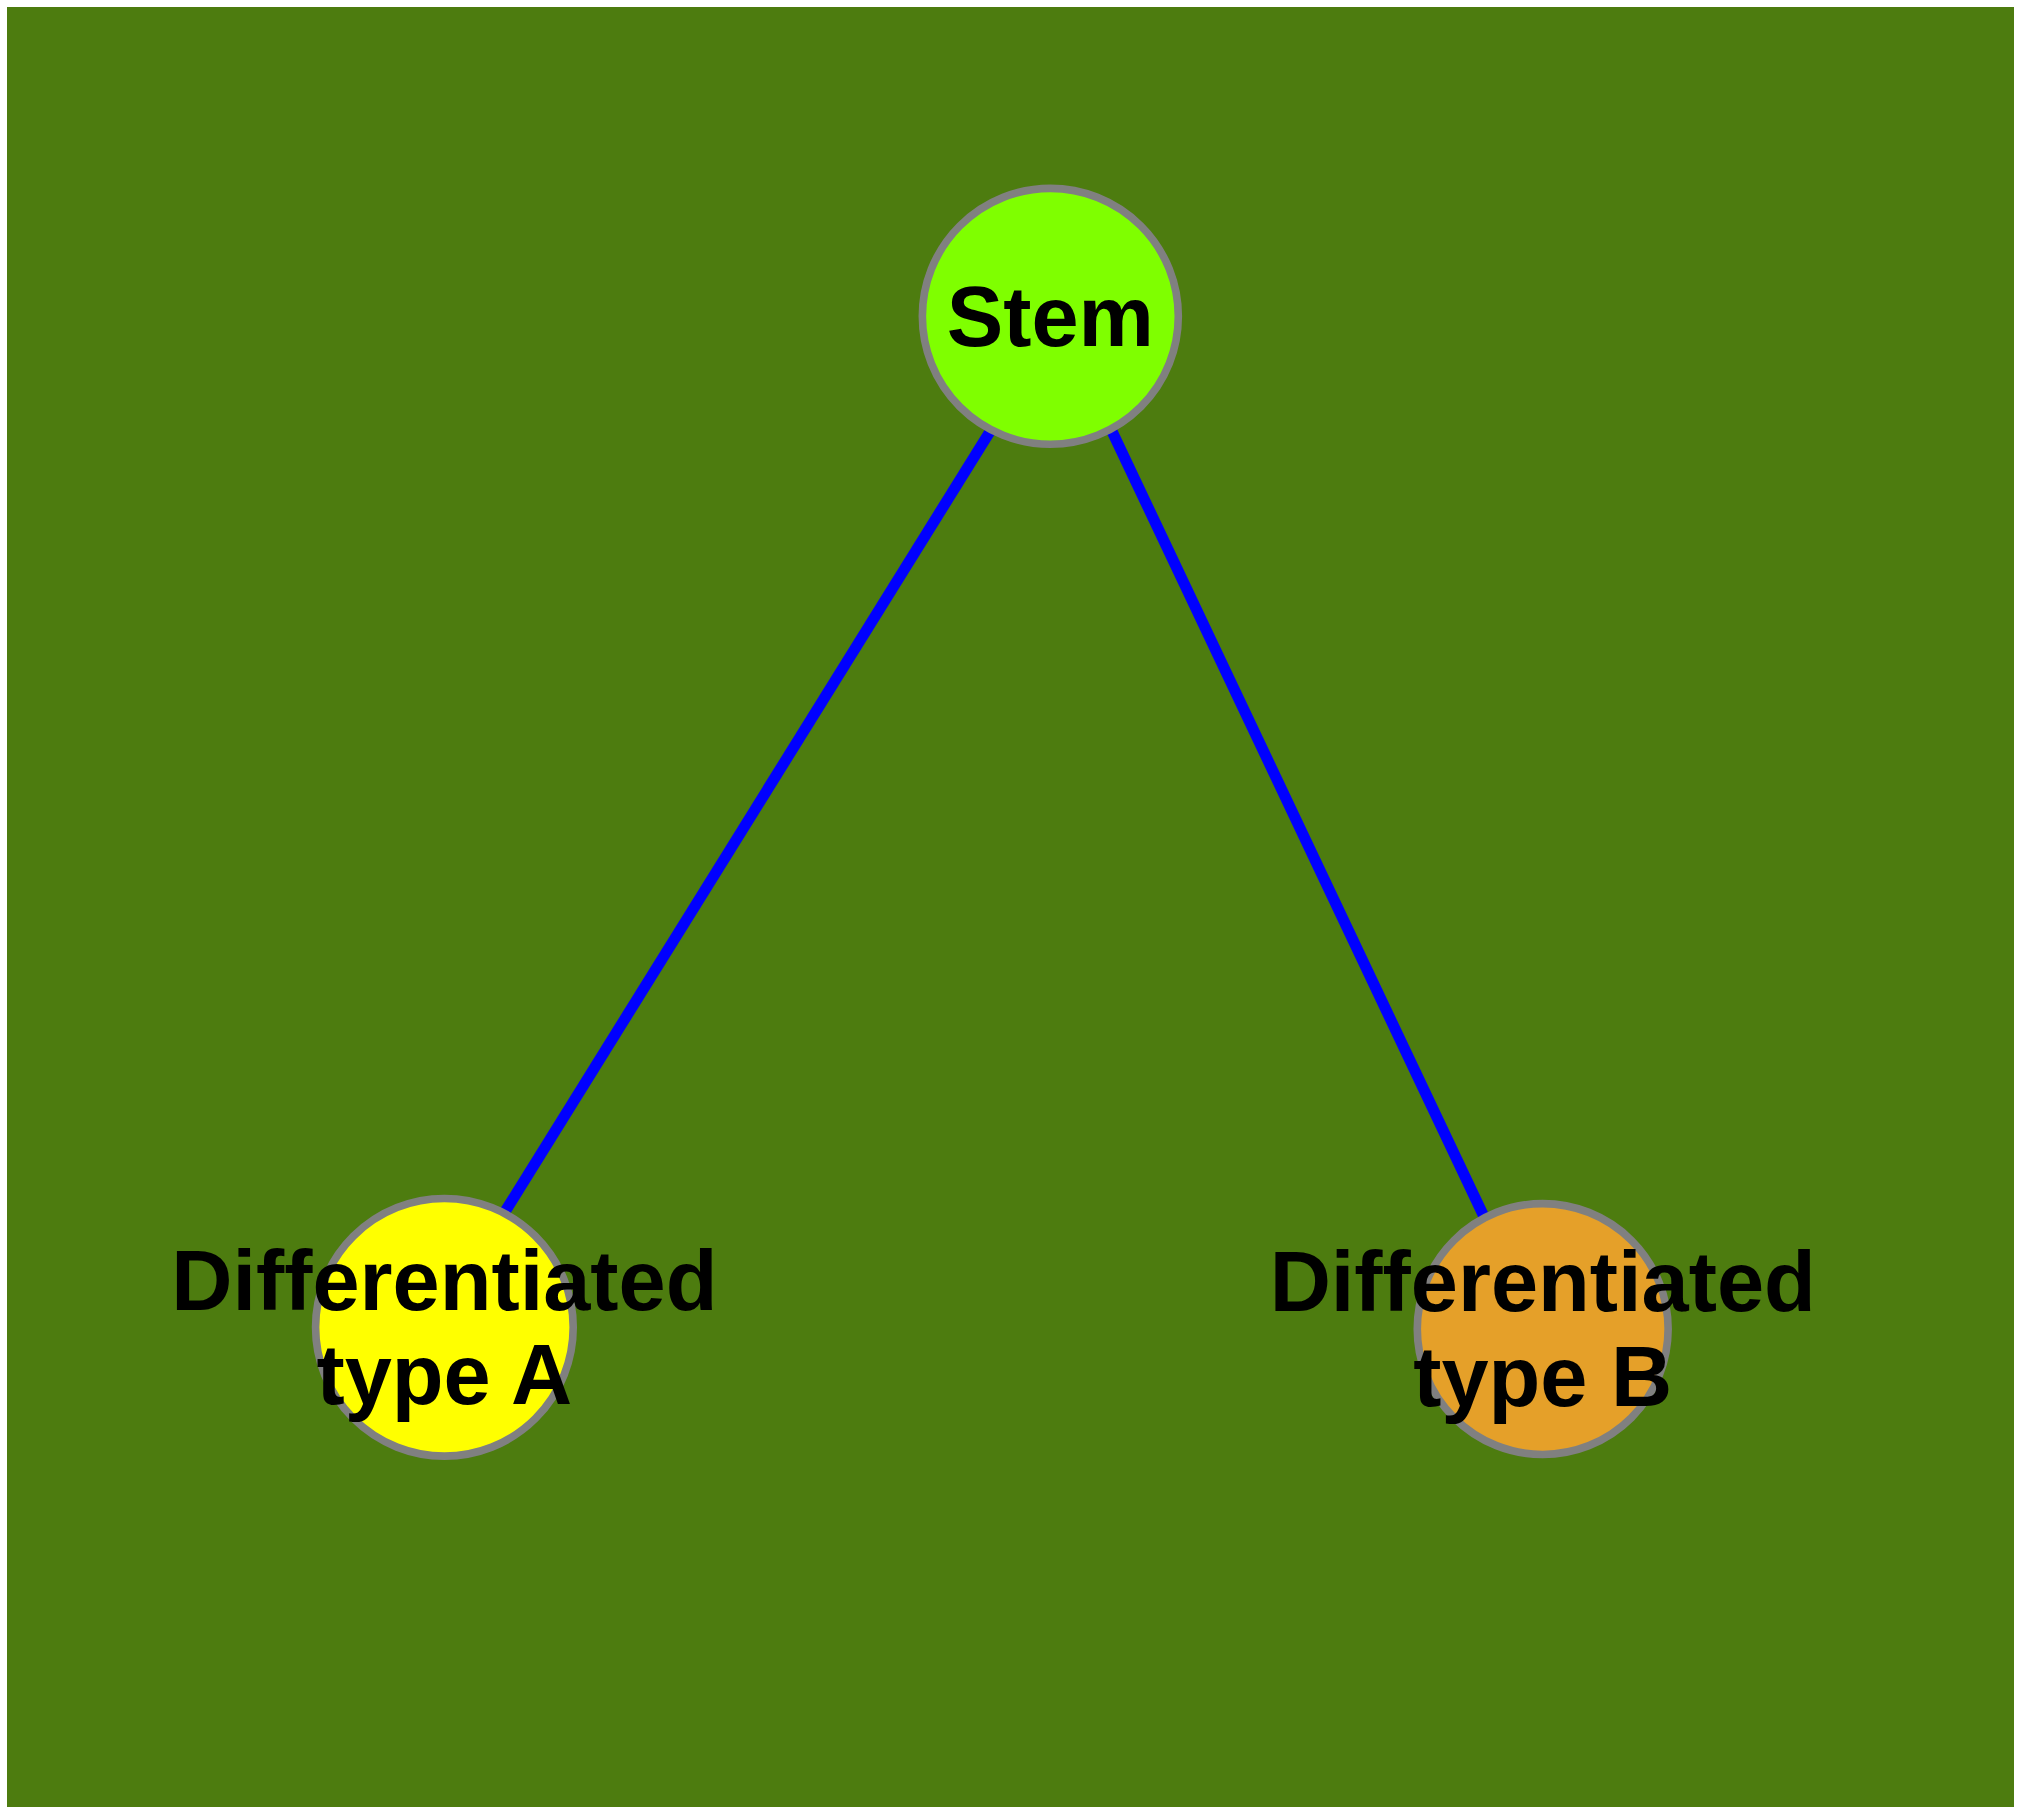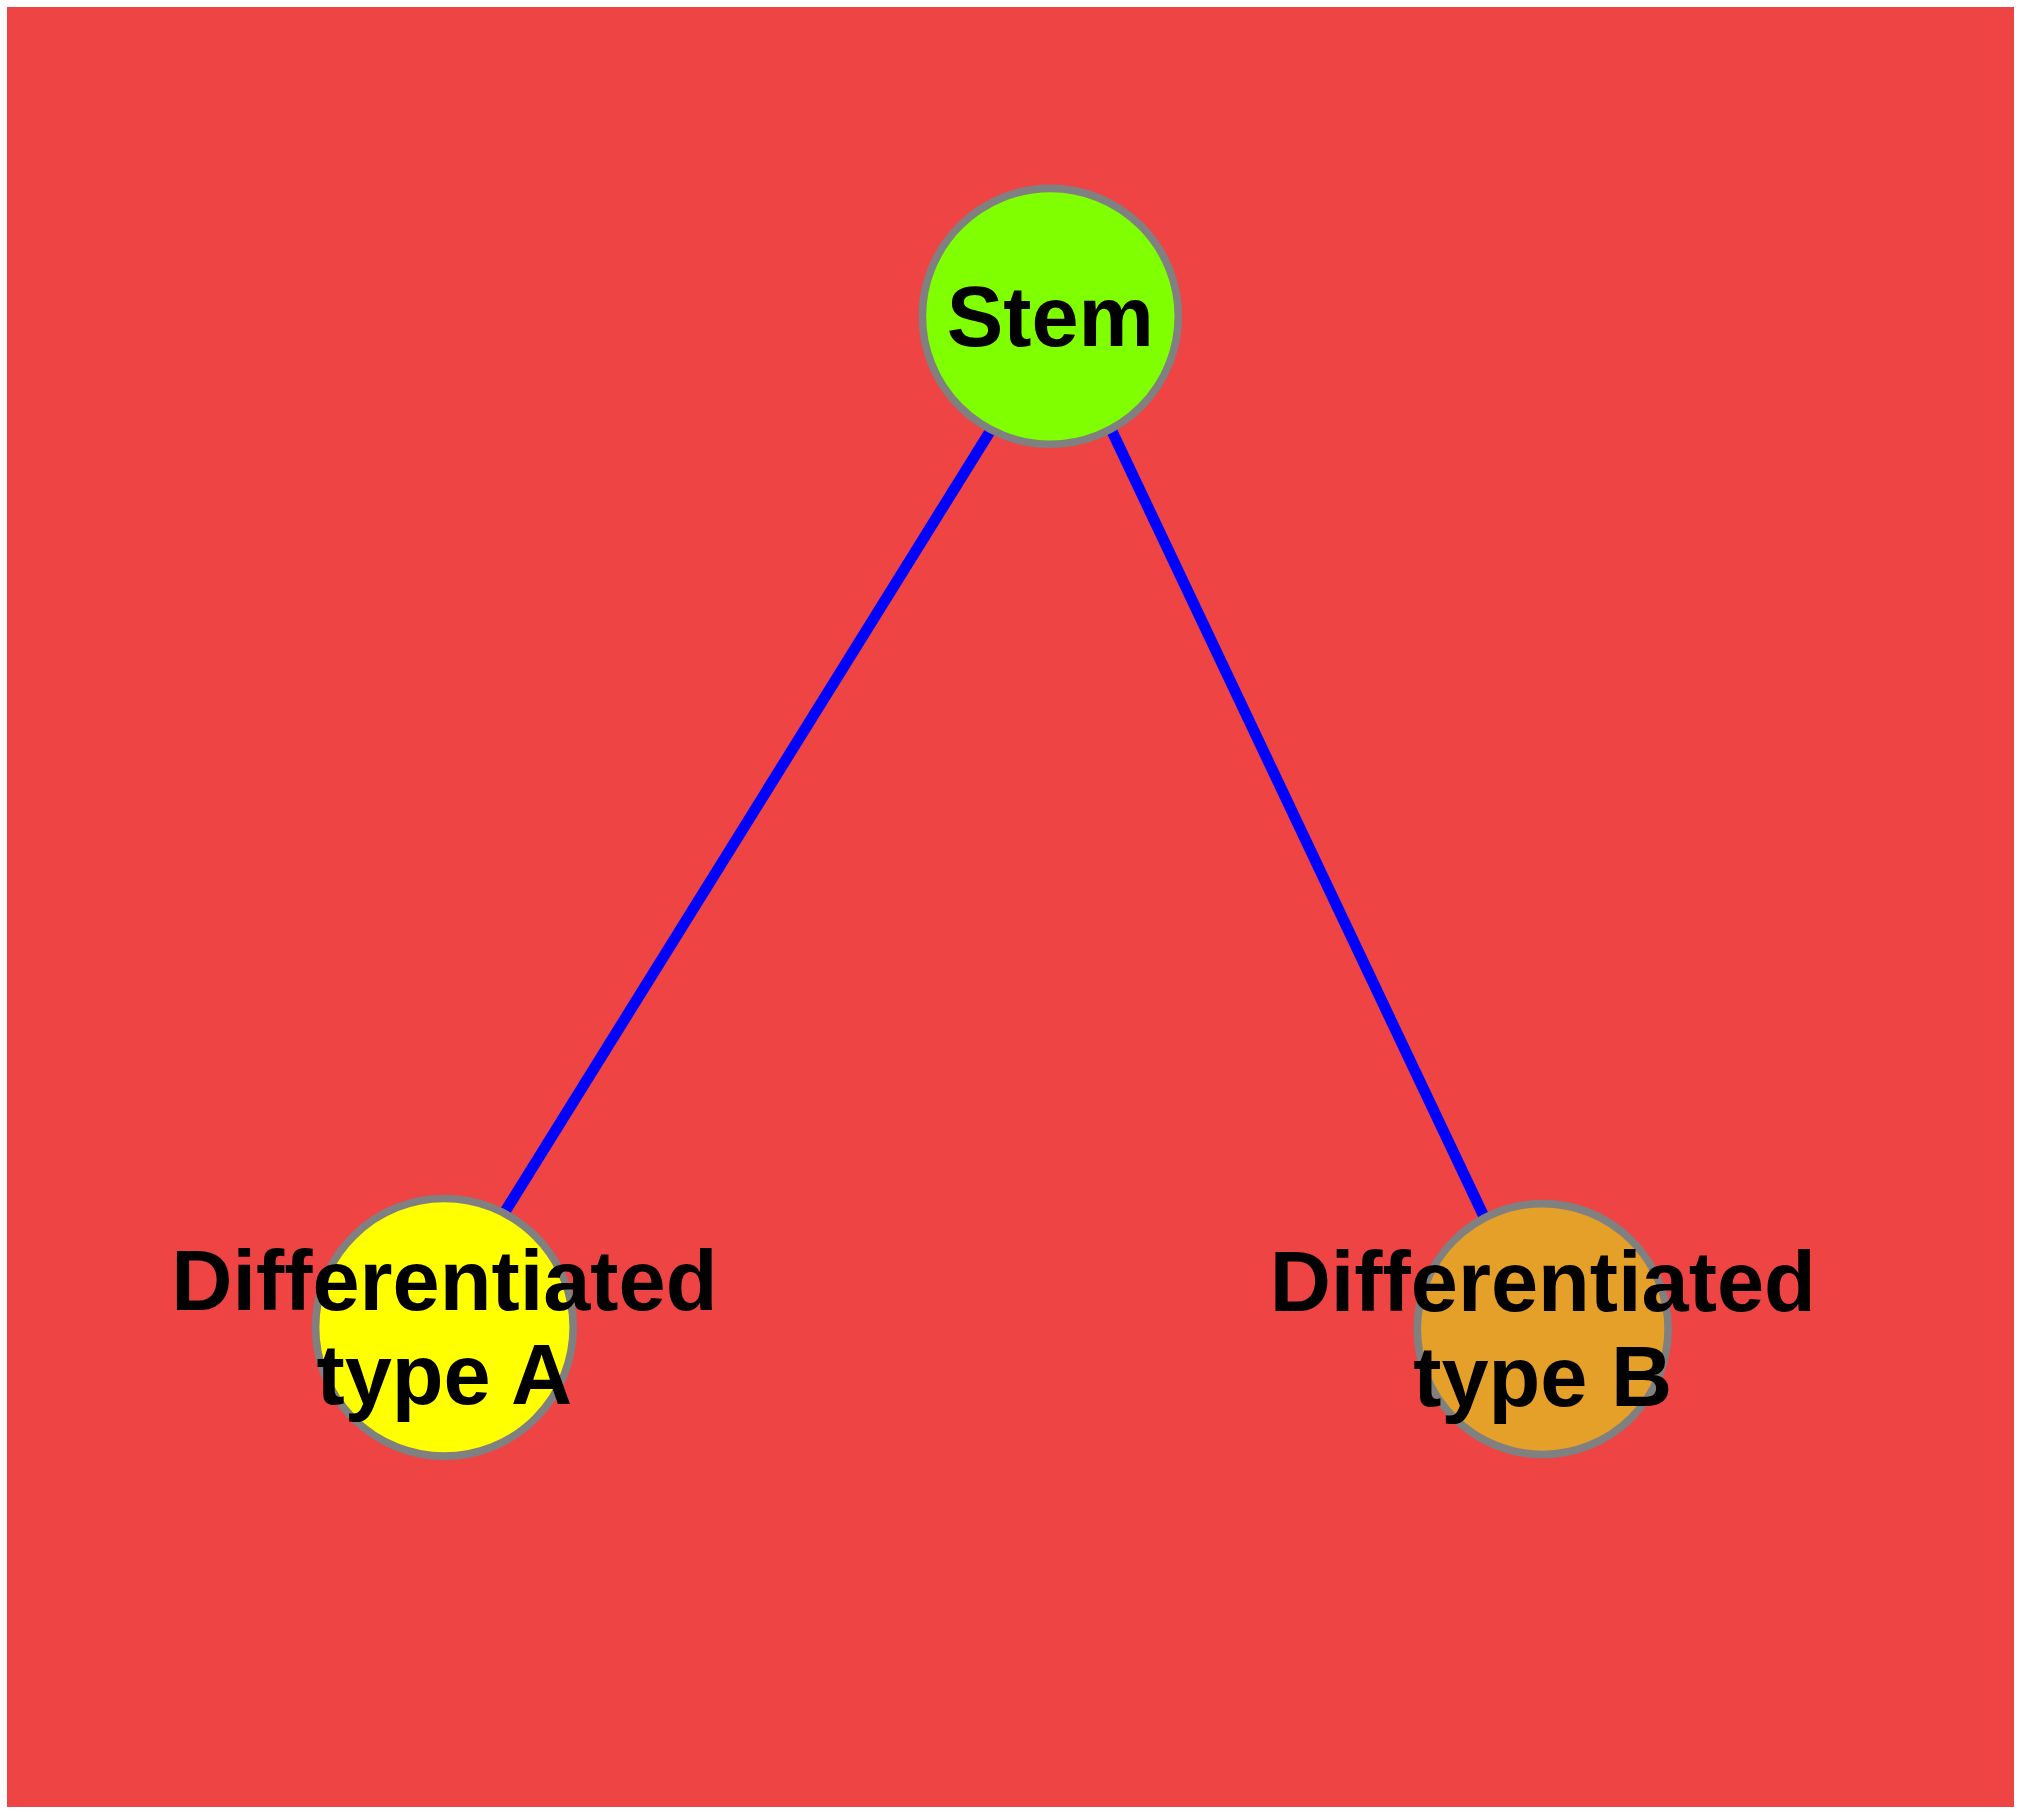--- a/index.html
+++ b/index.html
@@ -41,21 +41,21 @@
     font-family: "Liberation Sans", sans-serif;
     font-weight: bold;
     fill: #000000;
     text-anchor: middle;
   }
 </style>
 </head>
 <body>
 
 <div id="canvas">
-  <div id="plot-area" style="background: #ef4444; text-align: center;">
+  <div id="plot-area" style="background: #4d7c0f; text-align: center;">
 
     <svg id="graph-svg" viewBox="0 0 2368 2124" xmlns="http://www.w3.org/2000/svg">
 
       <g>
         <line class="edge-line" x1="1161" y1="499" x2="586" y2="1424" stroke="#0000ff" stroke-width="13" stroke-linecap="butt"></line>
         <line class="edge-line" x1="1303" y1="499" x2="1742" y2="1426" stroke="#0000ff" stroke-width="13" stroke-linecap="butt"></line>
       </g>
 
       <g>
 

